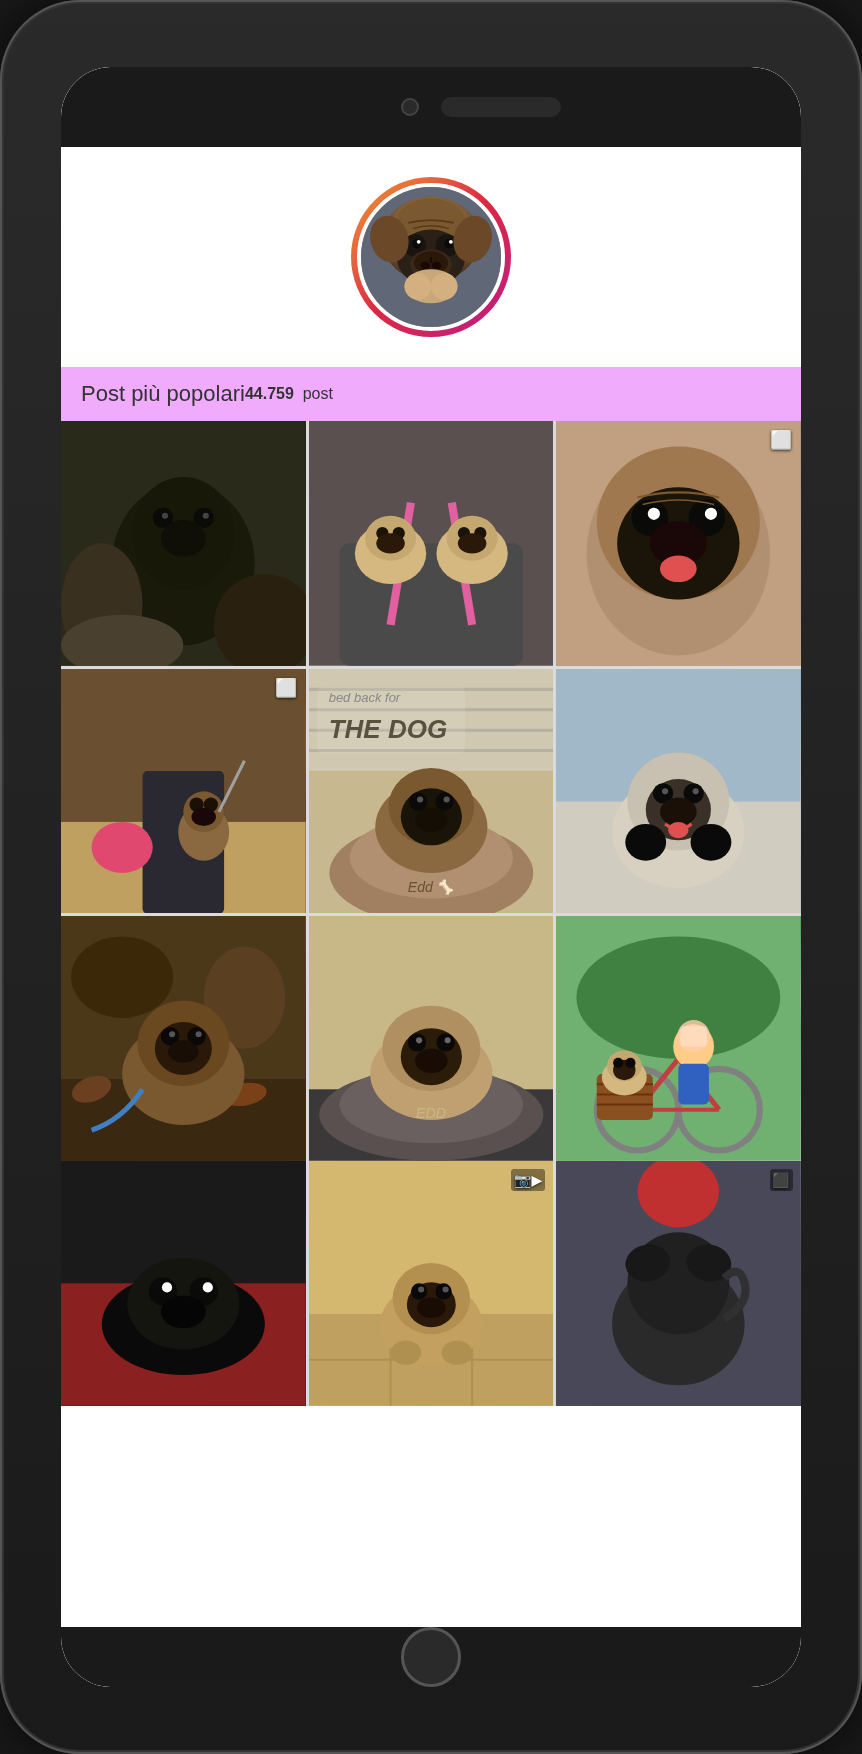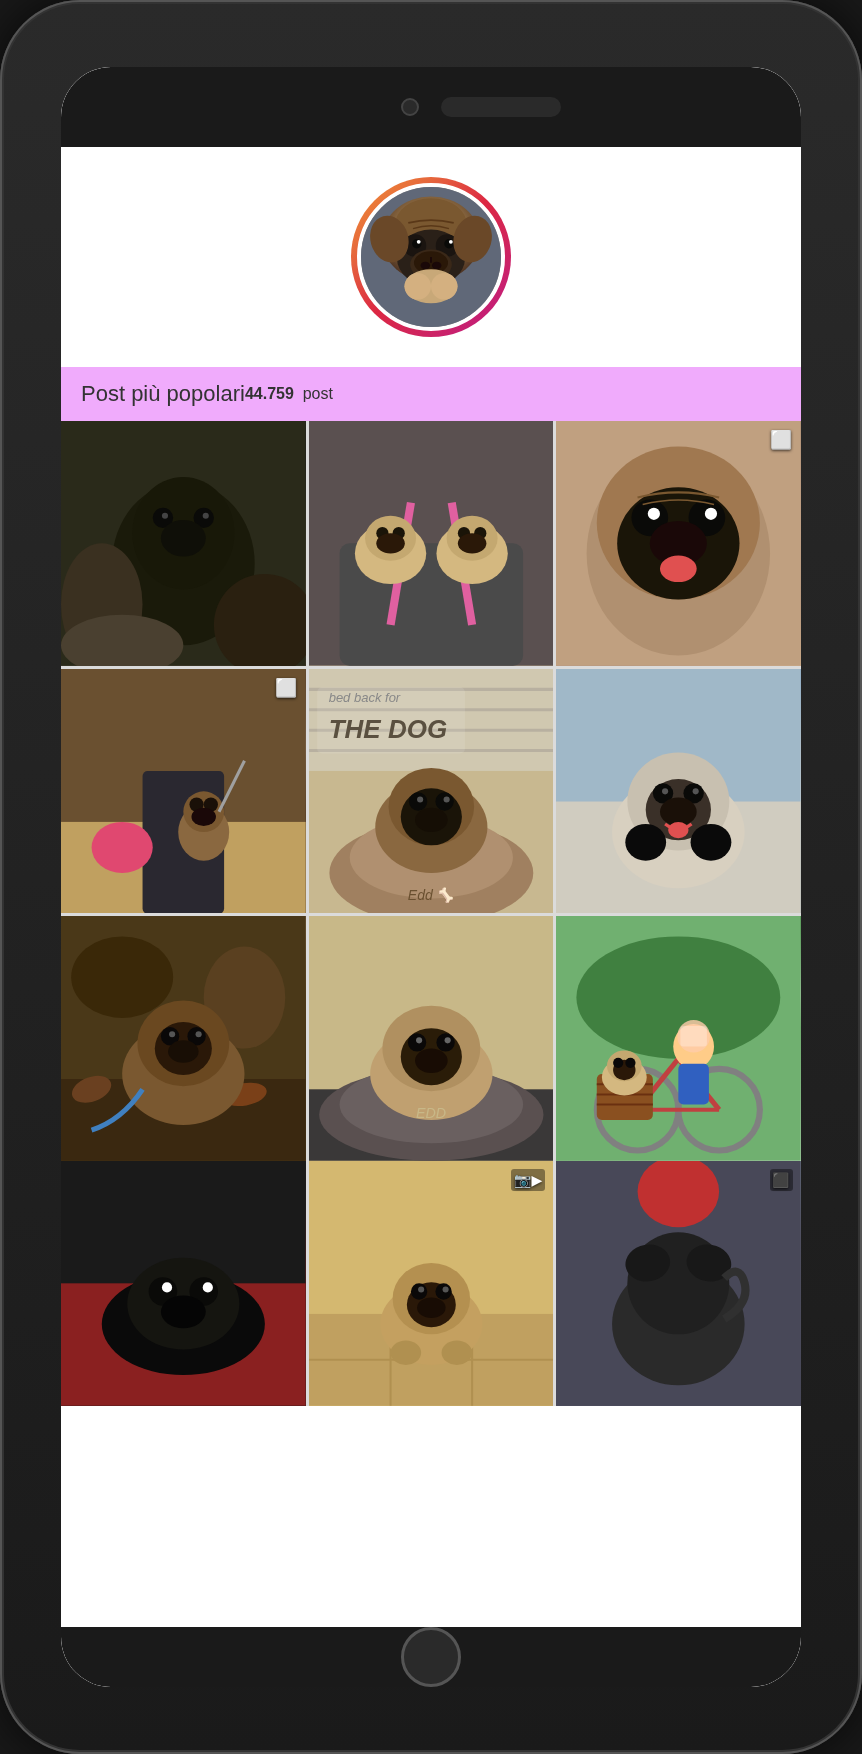--- a/index.html
+++ b/index.html
@@ -439,21 +439,21 @@
 
               <rect x="8" y="18" width="145" height="65" fill="rgba(255,255,255,0.1)" rx="5"></rect>
             </svg>
           </div>
 
           <div class="doc-text-overlay" style="font-size:16px; color:#6a6050; font-style:italic;">
             <div style="font-size:13px; color:#888; margin-bottom:4px;">bed back for</div>
             <div style="font-size:26px; color:#5a5040; font-weight:600;">THE DOG</div>
           </div>
 
-          <div style="position:absolute; bottom:10px; left:50%; transform:translateX(-50%); color:#6a5030; font-size:14px; font-style:italic;">Edd 🦴</div>
+          <div style="position:absolute; bottom:18px; left:50%; transform:translateX(-50%); color:#6a5030; font-size:14px; font-style:italic;">Edd 🦴</div>
         </div>
 
         <div class="grid-cell">
           <div class="grid-cell-bg pug-6">
             <svg viewBox="0 0 240 240" width="100%" height="100%">
 
               <rect width="240" height="240" fill="#a0b8c8"></rect>
               <rect x="0" y="130" width="240" height="110" fill="#d0ccc0"></rect>
 
               <ellipse cx="120" cy="160" rx="65" ry="55" fill="#d8d0c0"></ellipse>

